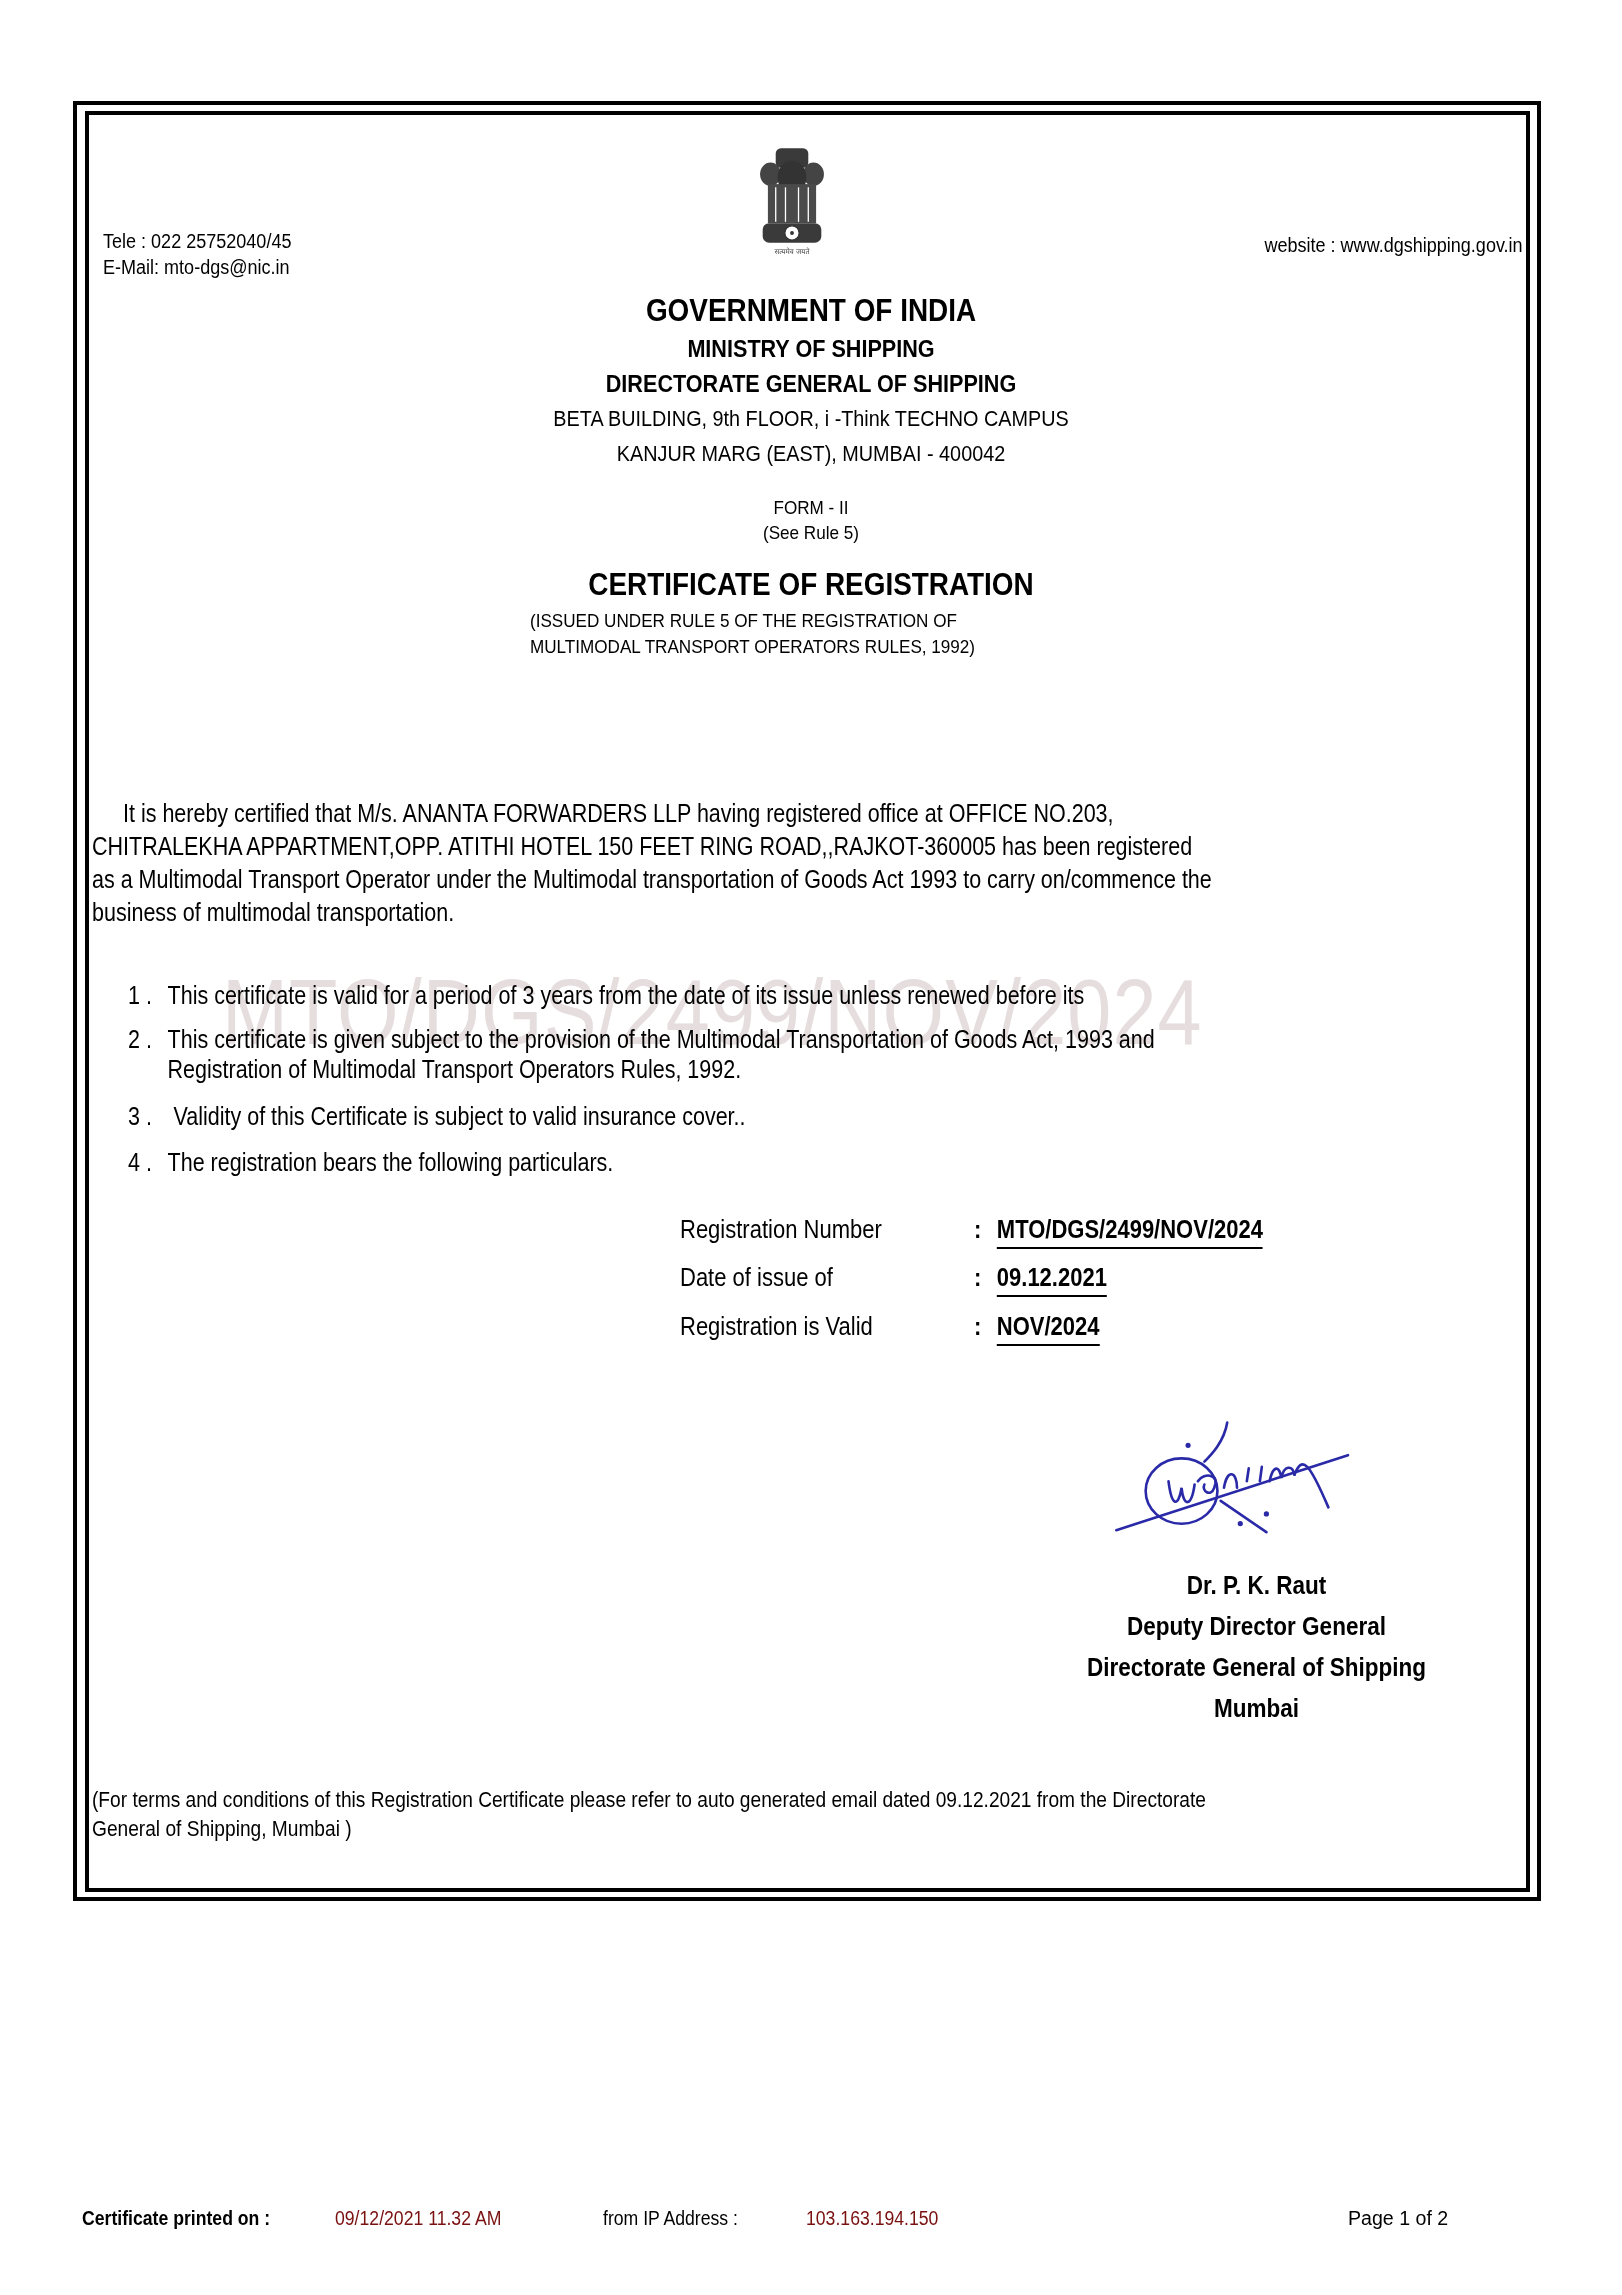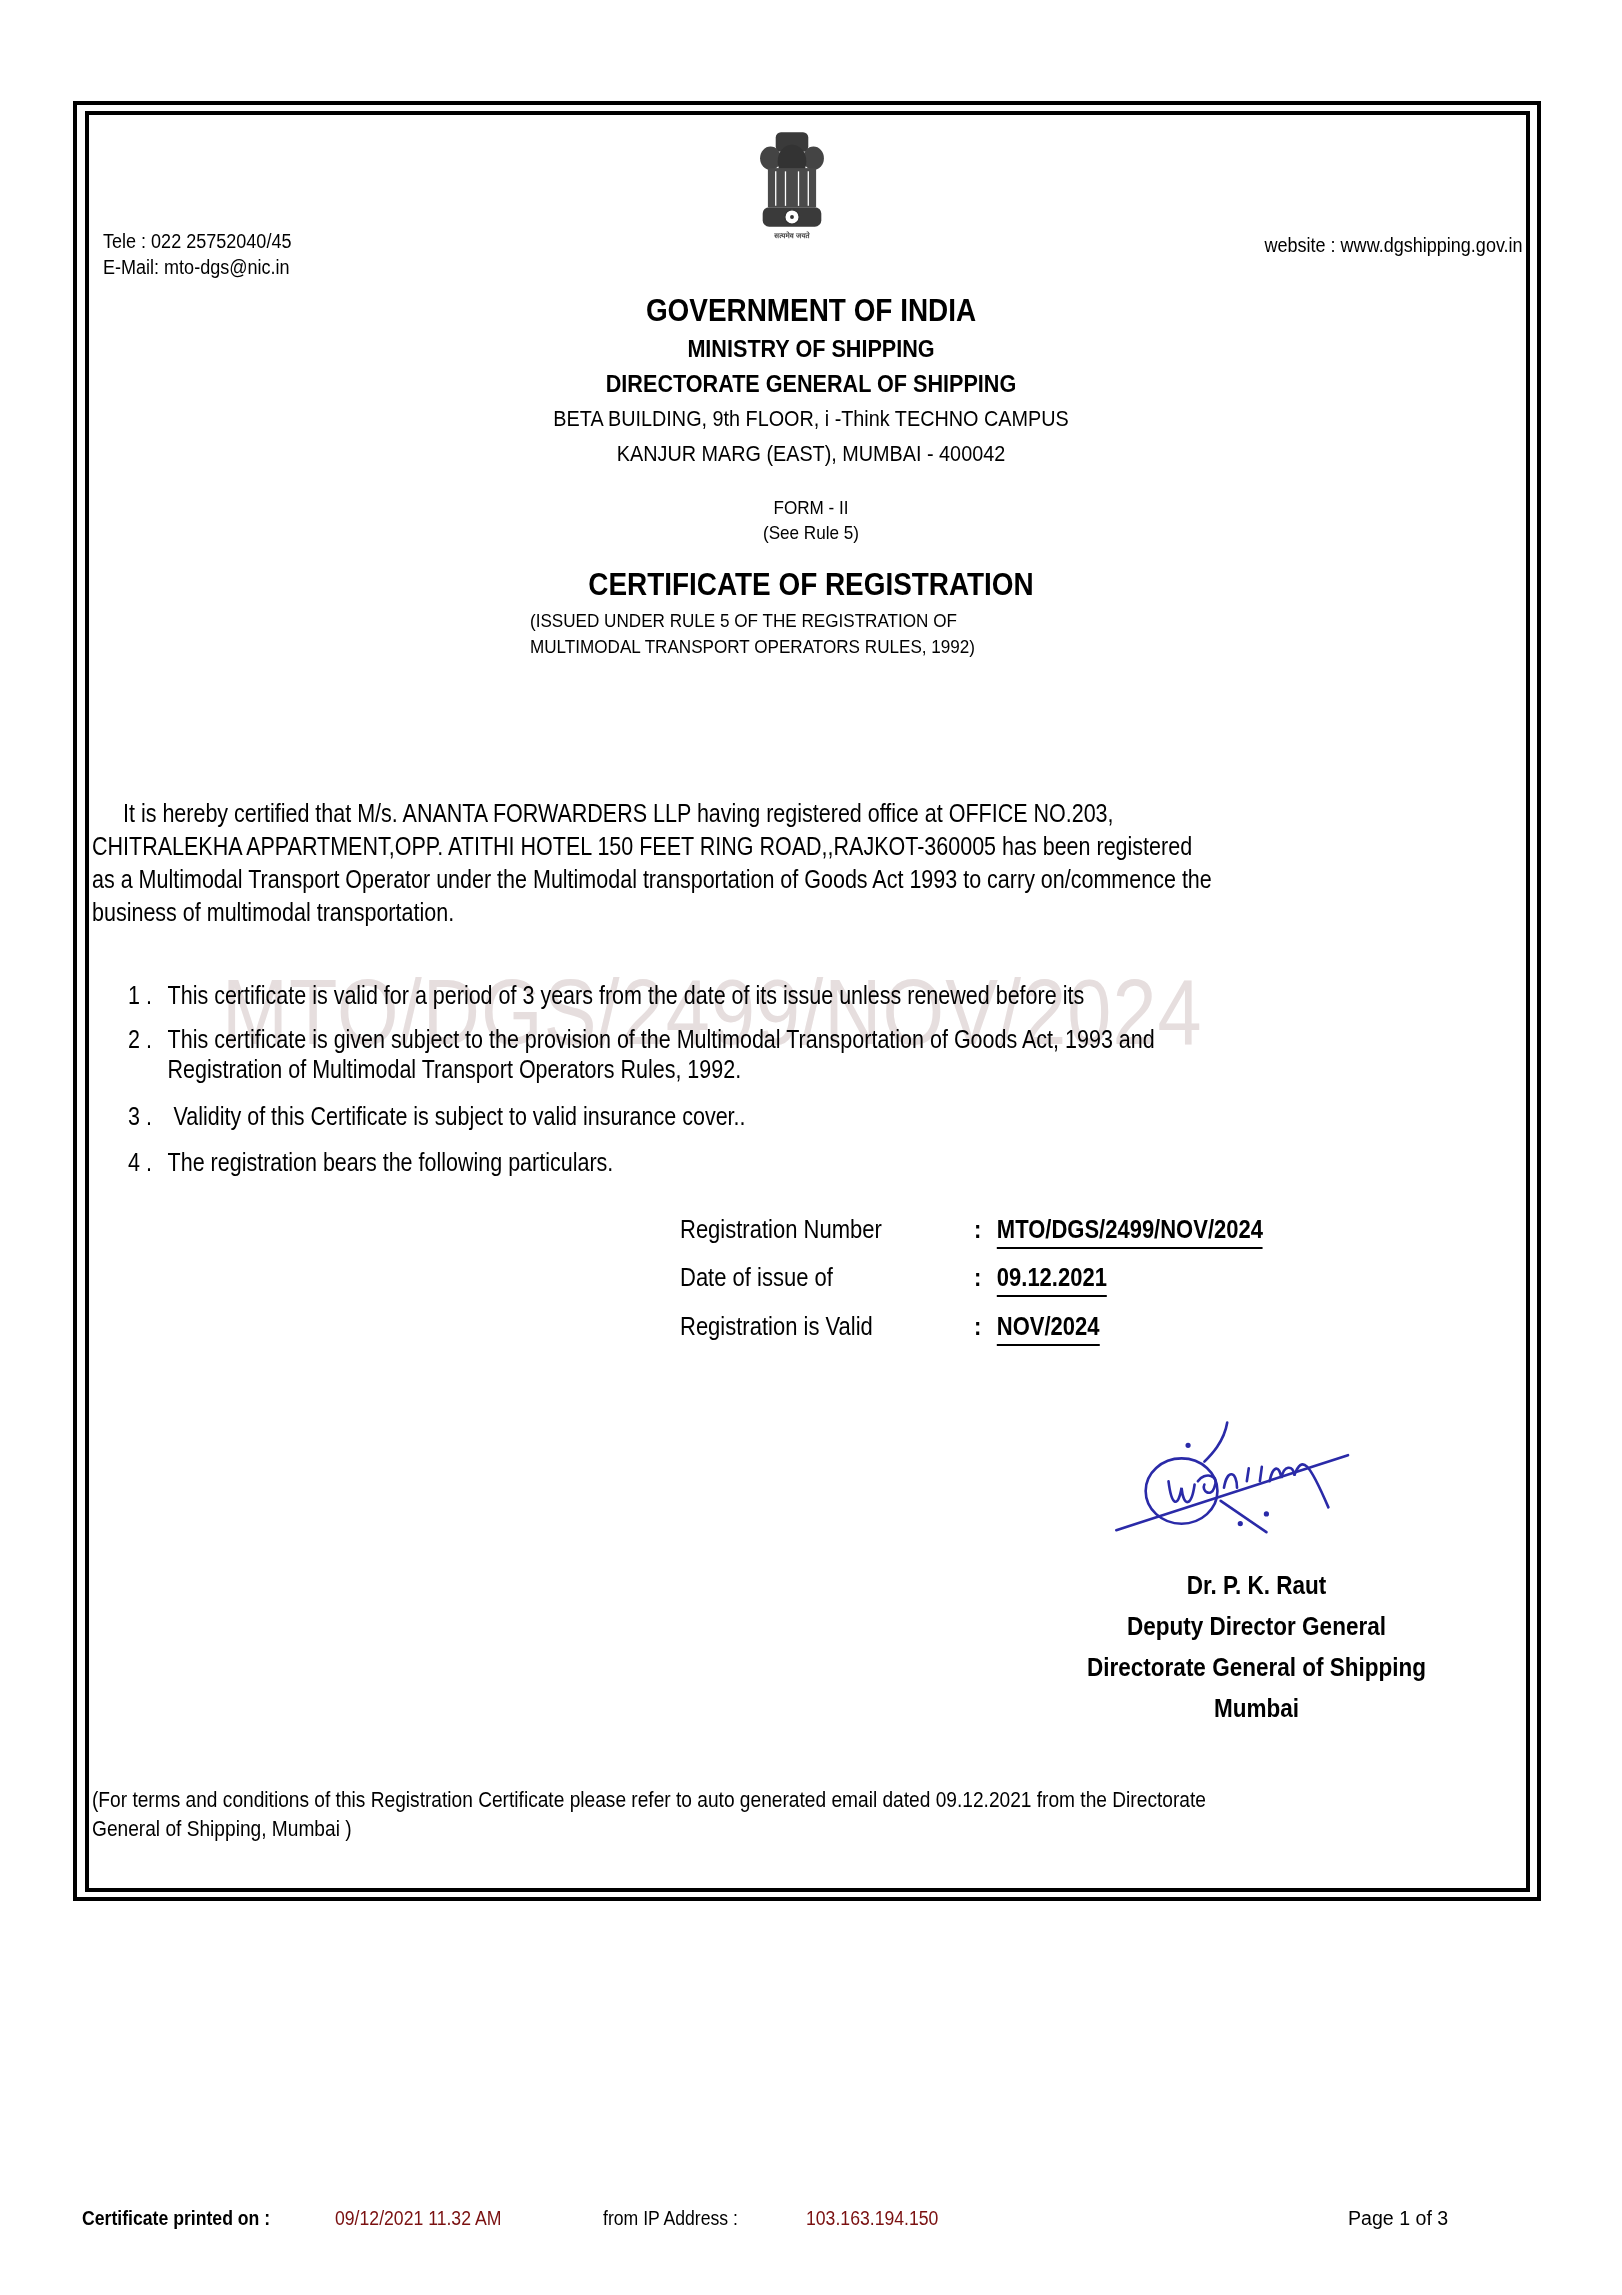--- a/index.html
+++ b/index.html
@@ -5,21 +5,21 @@
   html, body { margin:0; padding:0; background:#ffffff; }
   body { width:1622px; height:2295px; position:relative; overflow:hidden;
          font-family:"Liberation Sans", sans-serif; color:#000; }
   .abs { position:absolute; }
   .outer-border { left:73px; top:101px; width:1460px; height:1792px;
                   border:4.6px solid #000; }
   .inner-border { left:85px; top:111px; width:1437px; height:1773px;
                   border:4.6px solid #000; }
   .contact { left:103px; top:228px; font-size:19.6px; line-height:26px; transform:scaleX(0.92); transform-origin:left top; }
   .website { right:99px; top:234px; font-size:19.6px; transform:scaleX(0.92); transform-origin:right top; }
-  .emblem { left:756px; top:129px; width:72px; height:114px;font-weight:bold; }
+  .emblem { left:756px; top:145px; width:72px; height:114px; }
   .center { left:0; width:1622px; text-align:center; }
   .t-gov { top:293px; font-size:31px; font-weight:bold; transform:scaleX(0.9); }
   .t-min { top:335px; font-size:24px; font-weight:bold; transform:scaleX(0.9); }
   .t-dgs { top:370px; font-size:24px; font-weight:bold; transform:scaleX(0.9); }
   .t-addr1 { top:406px; font-size:22px; transform:scaleX(0.9); }
   .t-addr2 { top:441px; font-size:22px; transform:scaleX(0.9); }
   .t-form { top:497px; font-size:19px; transform:scaleX(0.9); }
   .t-rule { top:522px; font-size:19px; transform:scaleX(0.9); }
   .t-cert { top:567px; font-size:31px; font-weight:bold; transform:scaleX(0.9); }
   .t-issued { left:530px; top:608px; font-size:19px; line-height:26px; transform:scaleX(0.9); transform-origin:left top; }
@@ -162,14 +162,14 @@
 
 <div class="abs terms">
   <div>(For terms and conditions of this Registration Certificate please refer to auto generated email dated  09.12.2021 from the Directorate</div>
   <div>General of Shipping, Mumbai )</div>
 </div>
 
 <div class="abs footer f-label">Certificate printed on :</div>
 <div class="abs footer f-date">09/12/2021 11.32 AM</div>
 <div class="abs footer f-ip-label">from IP Address :</div>
 <div class="abs footer f-ip">103.163.194.150</div>
-<div class="abs footer f-page">Page 1 of 3</div>
+<div class="abs footer f-page">Page 1 of 2</div>
 
 
 </body></html>

